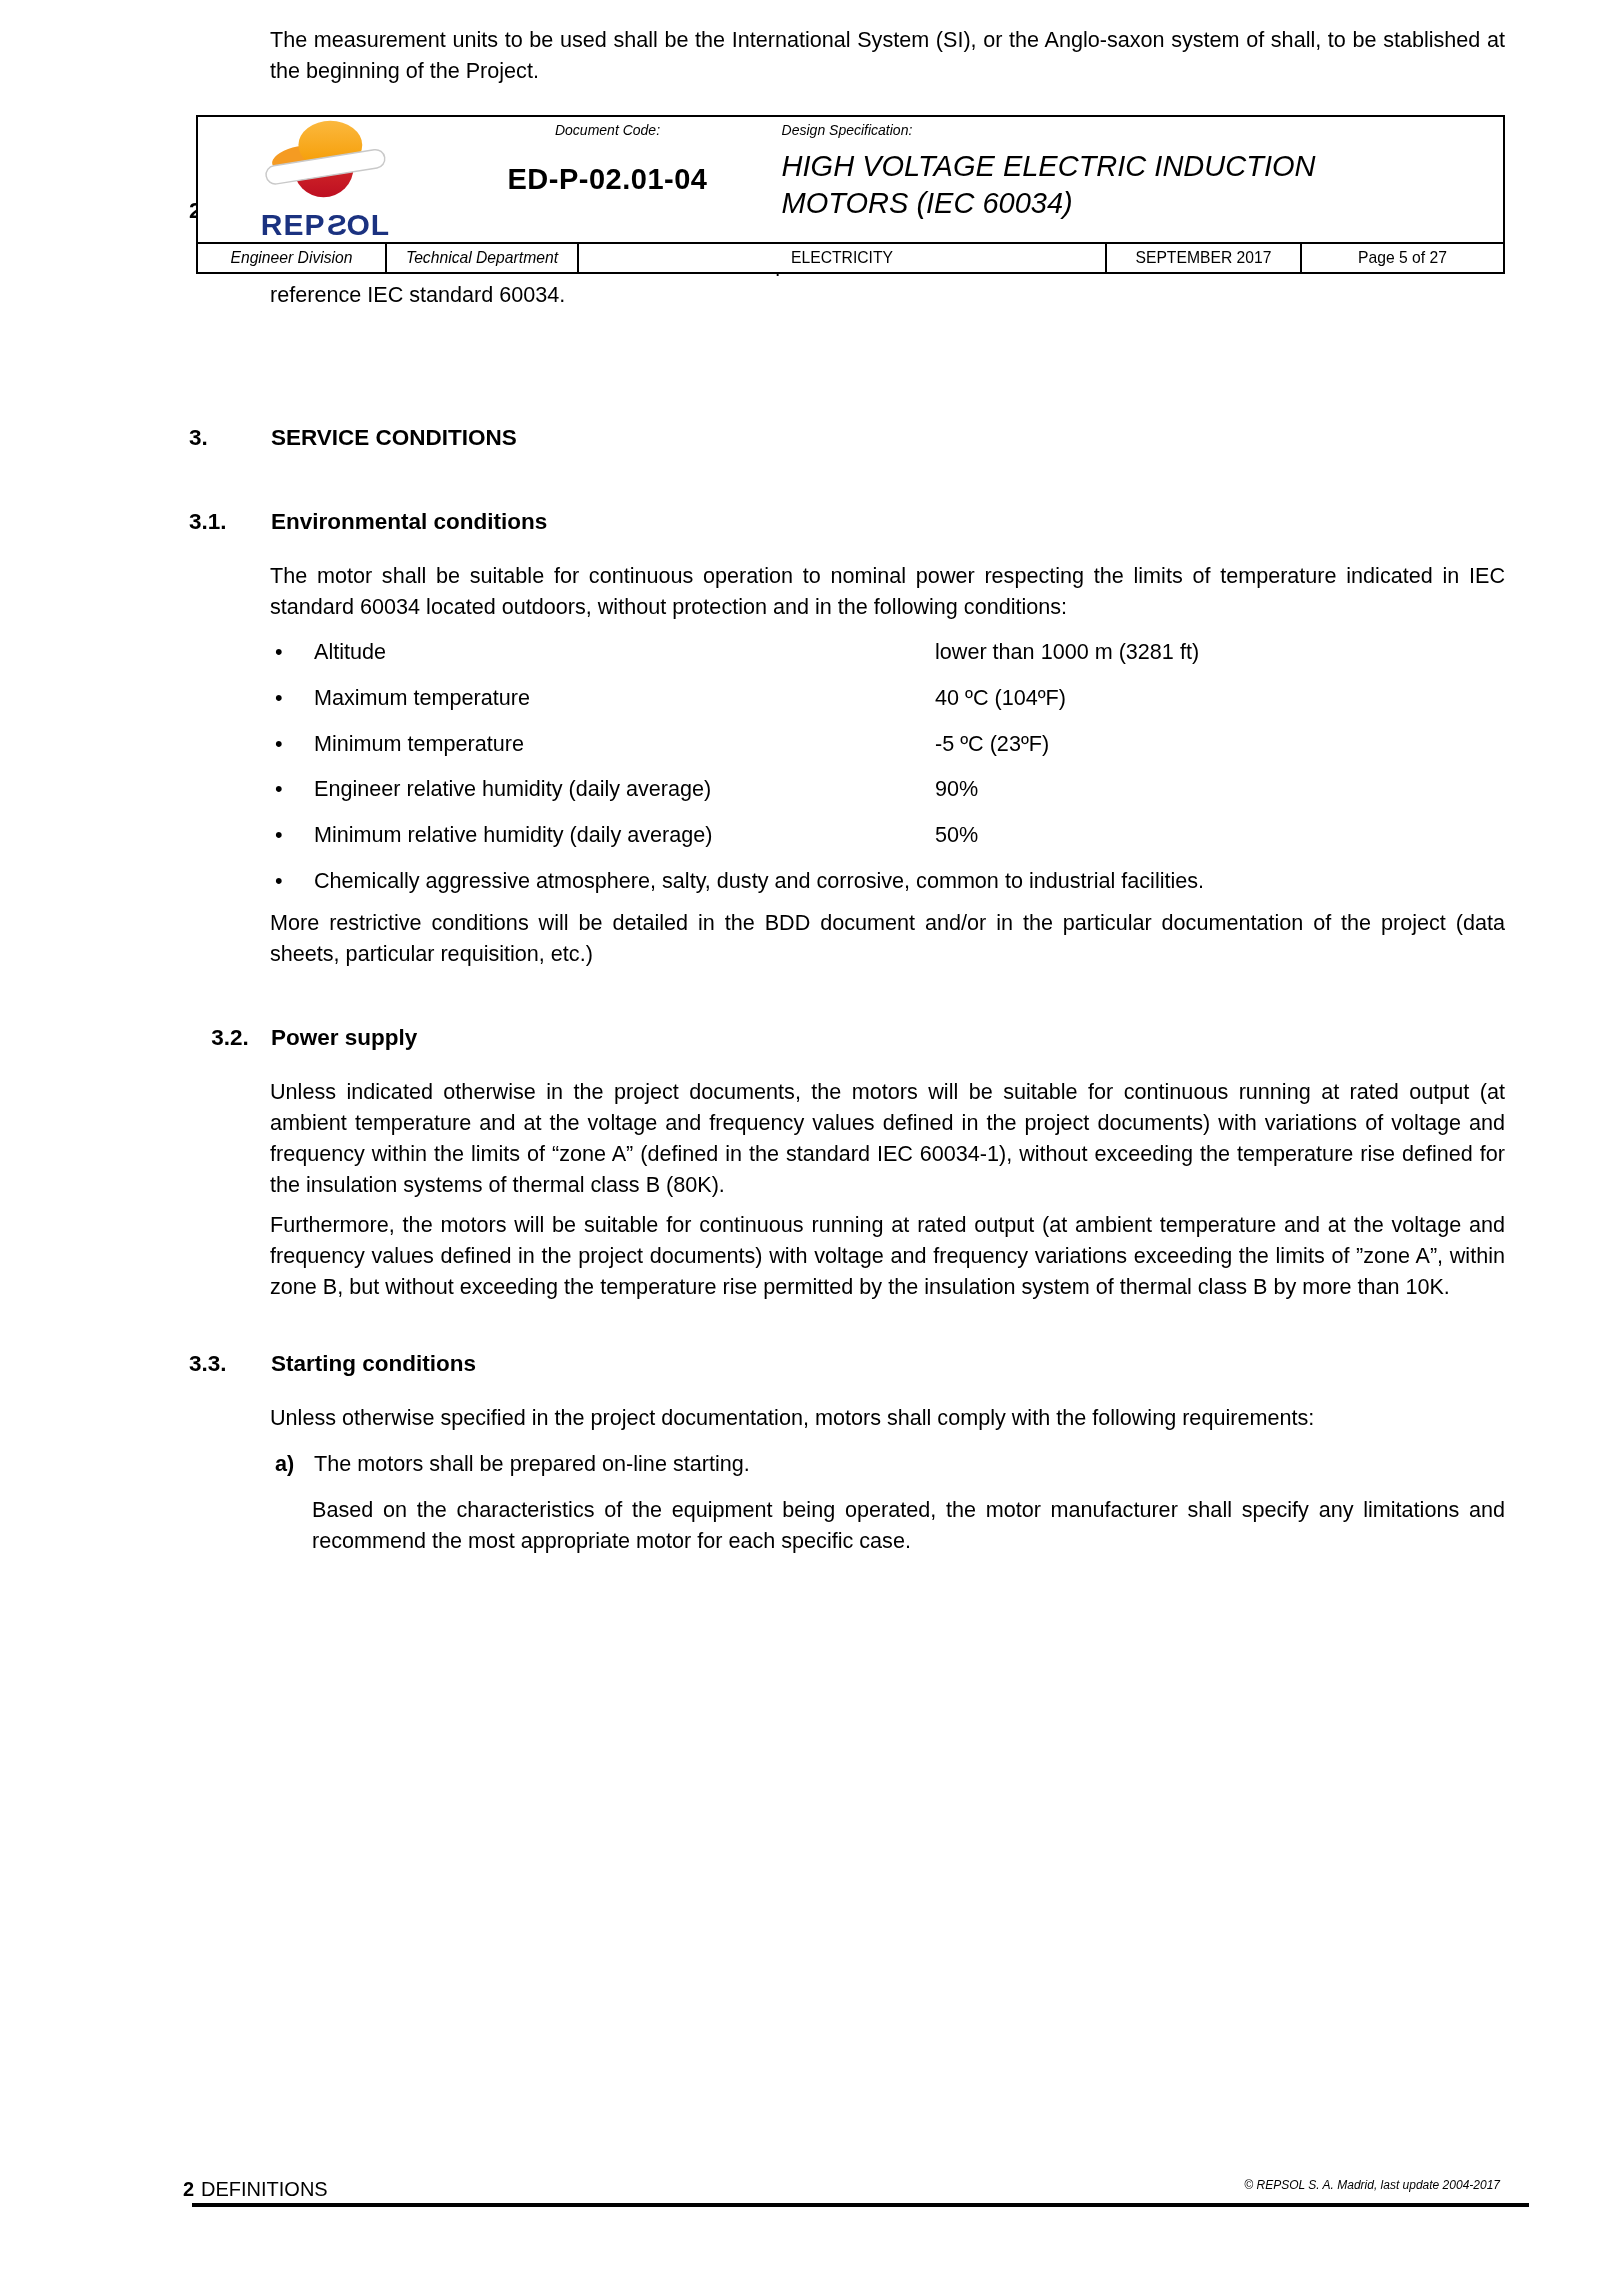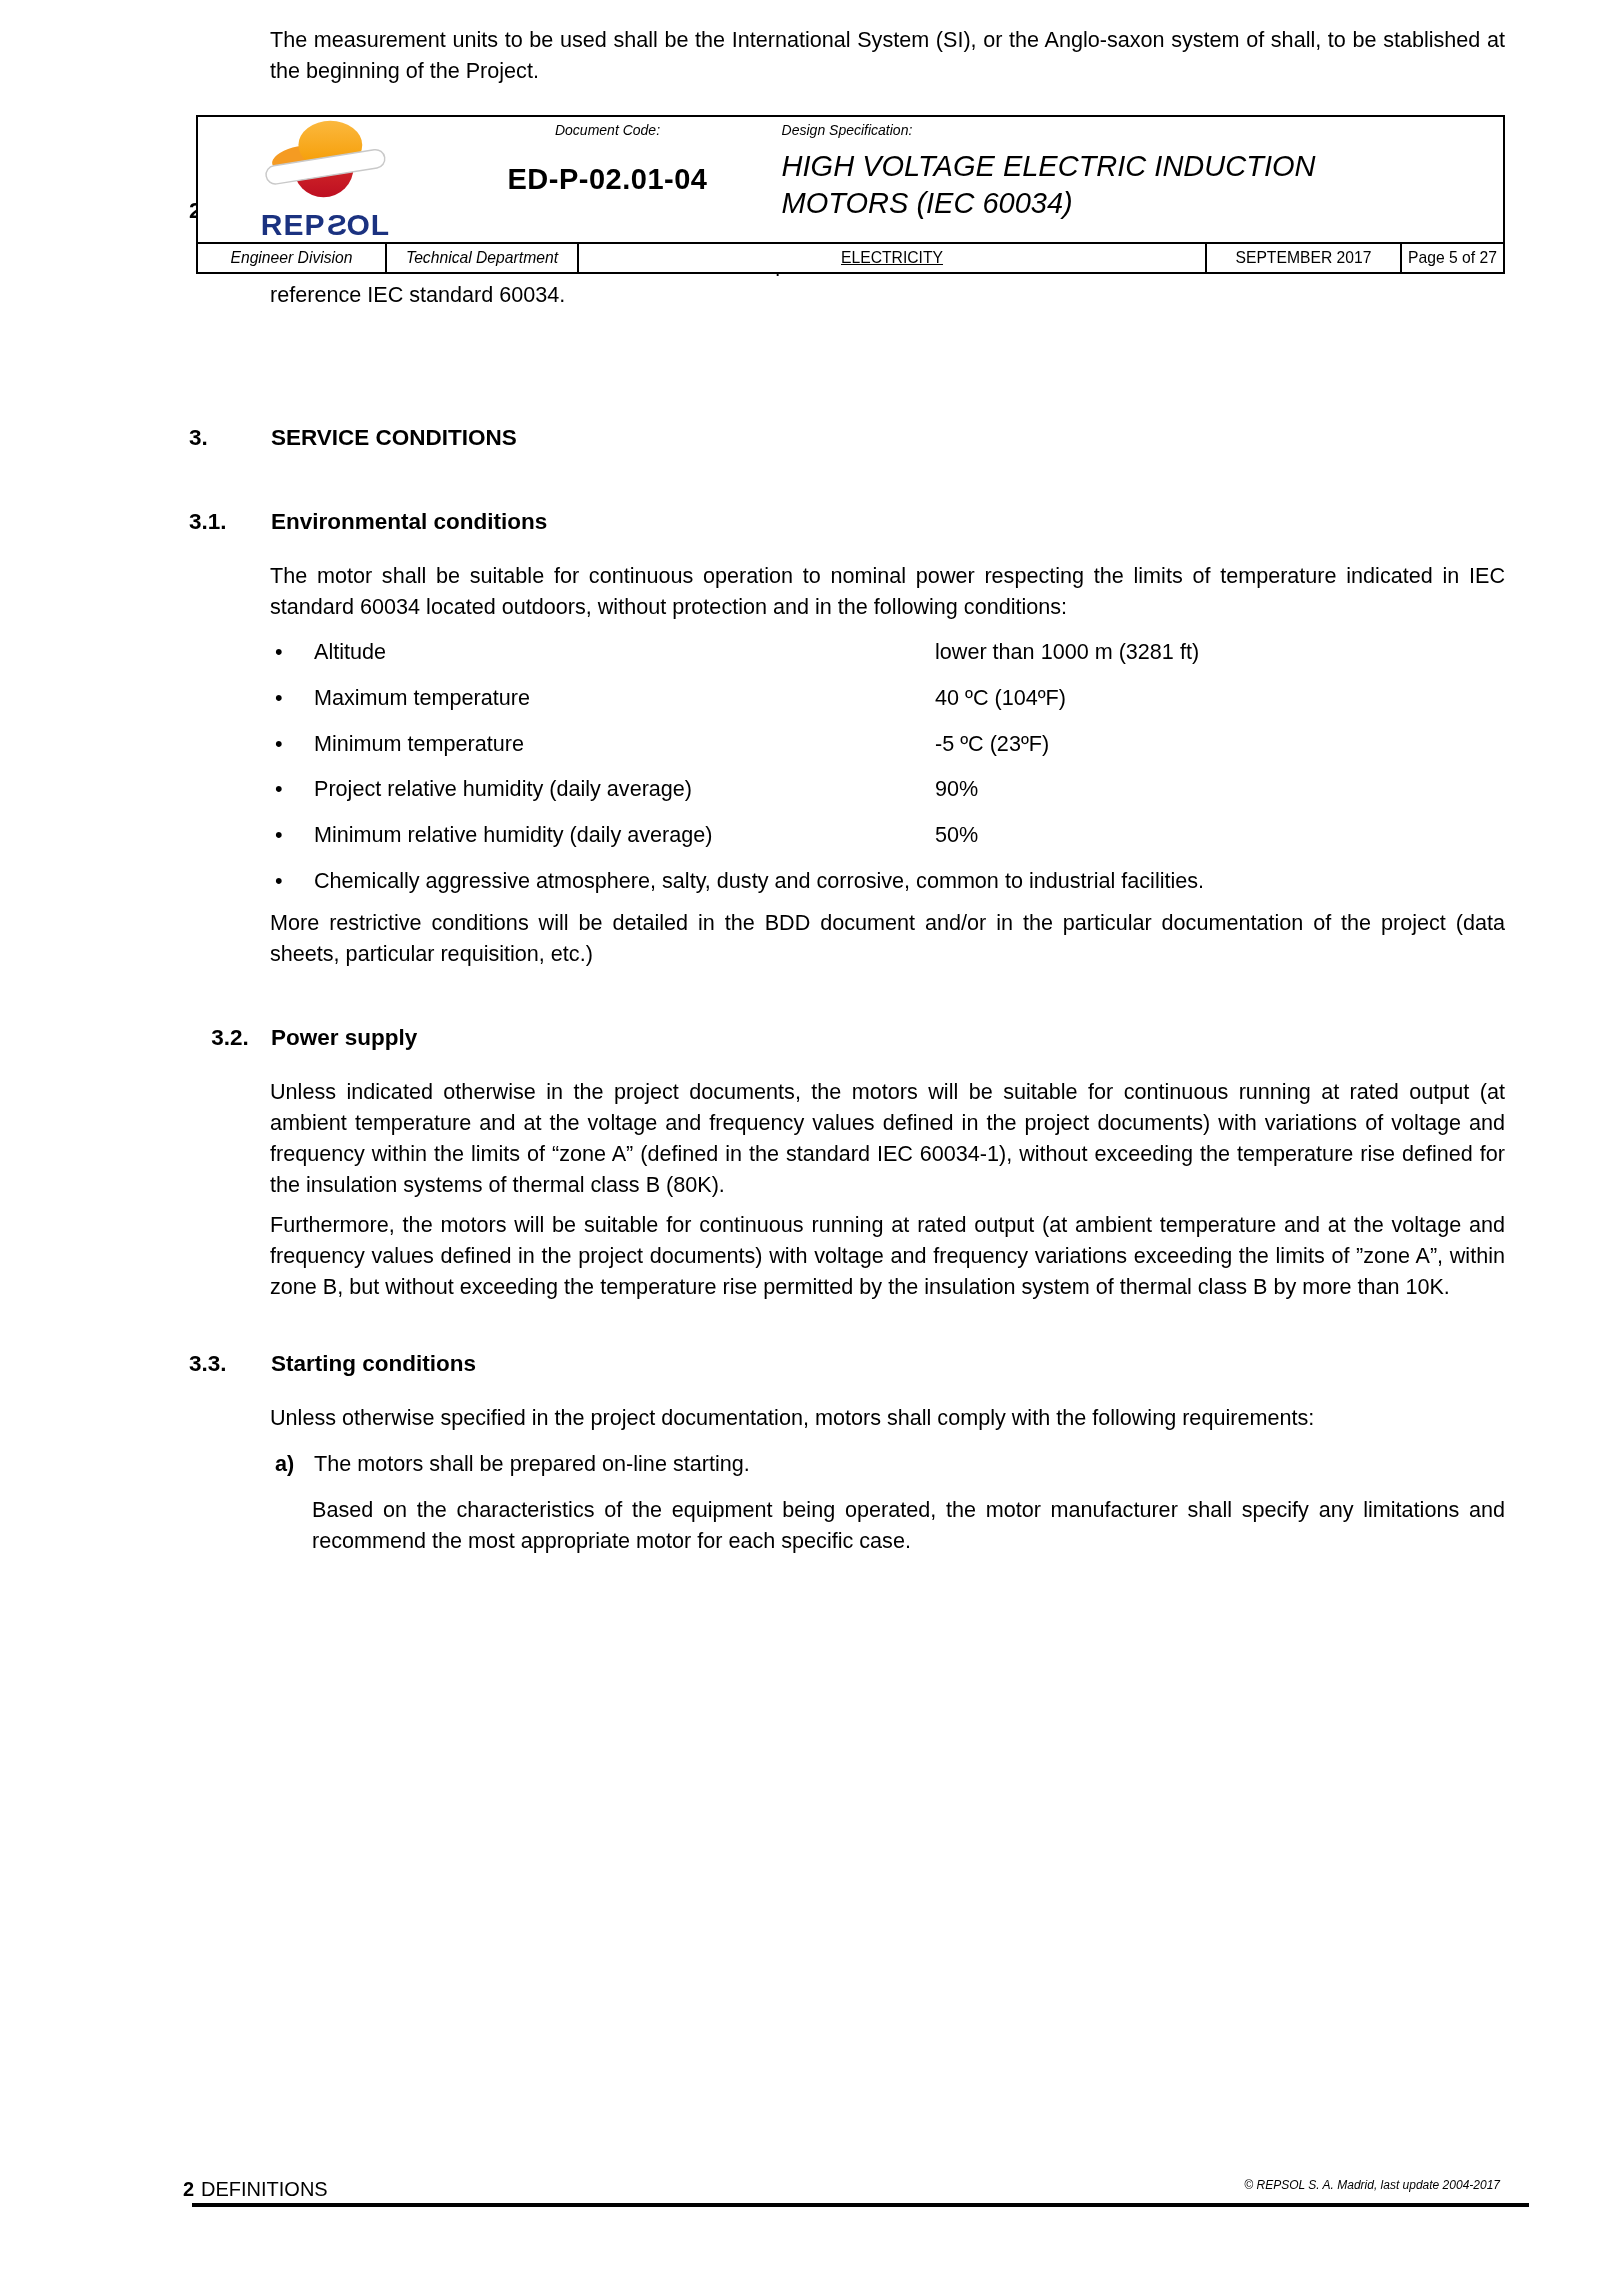--- a/index.html
+++ b/index.html
@@ -16,21 +16,21 @@
   .cell-code { width:309px; text-align:center; padding-top:4.9px; }
   .cell-spec { flex:1; padding:4.9px 7.8px 0 19.6px; }
   .small-label { font-size:14px; font-style:italic; }
   .doc-code { font-size:29px; font-weight:bold; margin-top:25.5px; letter-spacing:0.5px; }
   .doc-title { font-size:29px; font-style:italic; line-height:37px; margin-top:9.8px; }
   .hrow2 { display:flex; border-top:2px solid #000; height:30px; font-size:15.7px; }
   .hrow2 .hcell { display:flex; align-items:center; justify-content:center; border-left:2px solid #000; }
   .hrow2 .hcell:first-child { border-left:none; }
   .hc1 { width:187px; font-style:italic;border-radius:13px; }
   .hc2 { width:192px; font-style:italic; }
-  .hc3 { width:628px;text-decoration:underline; }
+  .hc3 { width:528px; }
   .hc4 { width:195px; }
   .hc5 { flex:1; }
 
   
   .logo-wordmark { font-size:30px; font-weight:bold; color:#1B3280; letter-spacing:1px; margin-top:2px; }
   .flip-s { display:inline-block; transform:scaleX(-1); }
 
   
   .sec-h { display:flex; font-weight:bold; font-size:22.5px; line-height:27.4px; margin-left:189px; }
   .sec-h .num { width:82px; flex:none; }
@@ -139,21 +139,21 @@
     <span class="blabel">Maximum temperature</span>
     <span class="bvalue">40 ºC (104ºF)</span>
   </div>
   <div class="bullet">
     <span class="dot">•</span>
     <span class="blabel">Minimum temperature</span>
     <span class="bvalue">-5 ºC (23ºF)</span>
   </div>
   <div class="bullet">
     <span class="dot">•</span>
-    <span class="blabel">Project relative humidity (daily average)</span>
+    <span class="blabel">Engineer relative humidity (daily average)</span>
     <span class="bvalue">90%</span>
   </div>
   <div class="bullet">
     <span class="dot">•</span>
     <span class="blabel">Minimum relative humidity (daily average)</span>
     <span class="bvalue">50%</span>
   </div>
   <div class="bullet">
     <span class="dot">•</span>
     <span class="blabel-wide">Chemically aggressive atmosphere, salty, dusty and corrosive, common to industrial facilities.</span>

